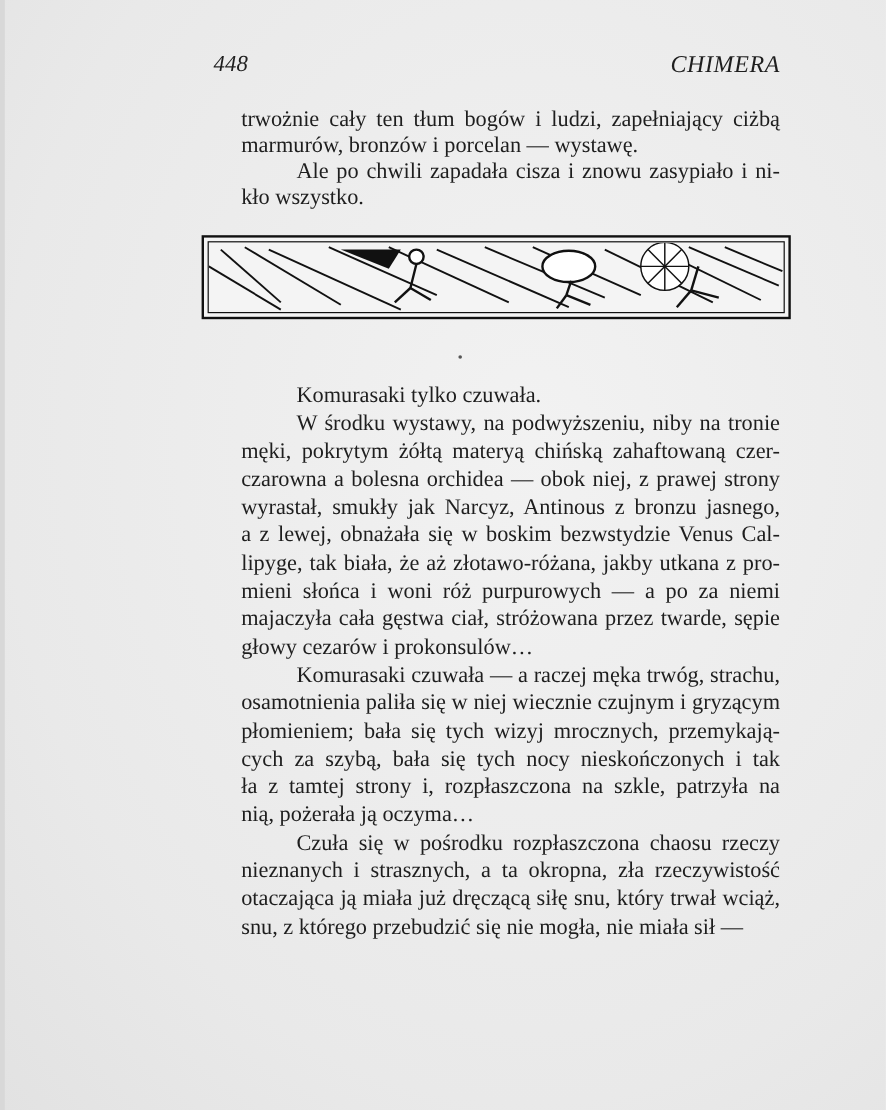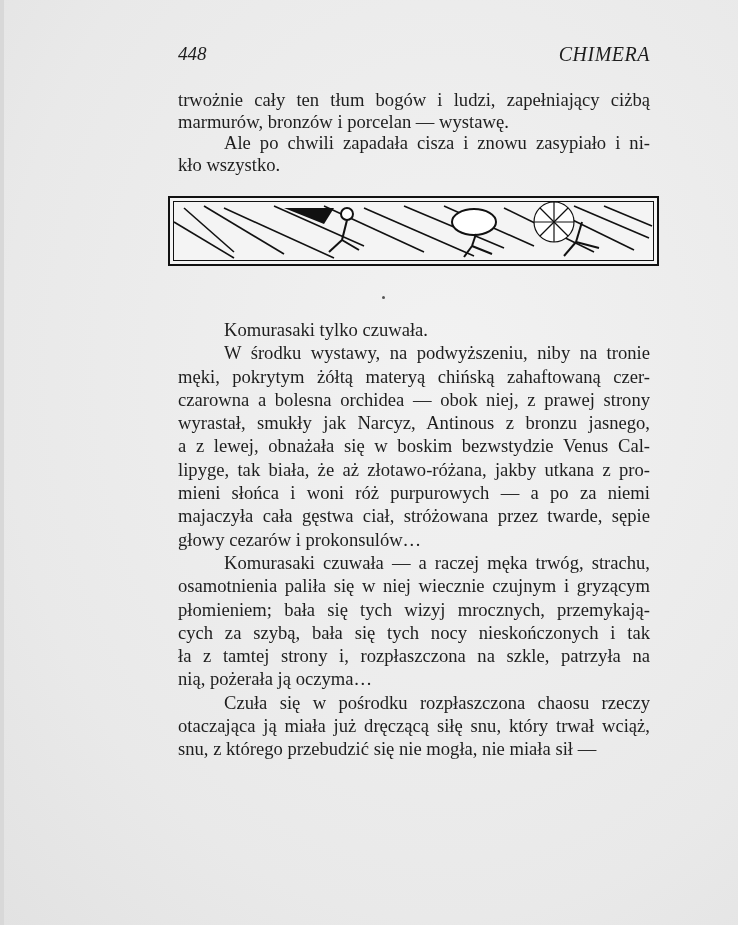--- a/index.html
+++ b/index.html
@@ -14,21 +14,21 @@
     position:absolute; left:0; top:0; width:738px; height:925px;
     background: radial-gradient(ellipse at 60% 40%, #f2f2f2 0%, #e9e9e9 70%, #e2e2e2 100%);
   }
   .leftedge { position:absolute; left:0; top:0; width:4px; height:925px; background:#d8d8d8; }
   .header { position:absolute; top:43px; left:178px; width:472px; height:28px; }
   .pagenum { position:absolute; left:0; top:0; font-style:italic; font-size:19px; }
   .runhead { position:absolute; right:0; top:0; font-style:italic; font-size:20px; letter-spacing:0.5px;text-align:right; }
   .block { position:absolute; left:178px; width:472px; font-size:18.6px; line-height:21.5px; }
   .block1 { top:89px; }
   .block2 { top:318px; line-height:23.3px; }
-  .line { display:block; white-space:nowrap; text-align:justify; text-align-last:justify; height:inherit; }
+  .line { display:block; white-space:nowrap; text-align:justify; text-align-last:justify; height:inherit;margin-left:23px; }
   .line.last { text-align-last:left; }
   .line.indent { padding-left:46px; }
   .illus {
     position:absolute; left:168px; top:196px; width:491px; height:70px;
     border:2px solid #111; box-sizing:border-box; background:#f4f4f4;
   }
   .illus-inner { position:absolute; left:3px; top:3px; right:3px; bottom:3px; border:1px solid #111; overflow:hidden; }
   .dot { position:absolute; left:382px; top:296px; width:3px; height:3px; background:#555; border-radius:50%; }
 </style>
 </head>
@@ -105,16 +105,17 @@
     <span class="line">mieni słońca i woni róż purpurowych — a po za niemi</span>
     <span class="line">majaczyła cała gęstwa ciał, stróżowana przez twarde, sępie</span>
     <span class="line last">głowy cezarów i prokonsulów…</span>
     <span class="line indent">Komurasaki czuwała — a raczej męka trwóg, strachu,</span>
     <span class="line">osamotnienia paliła się w niej wiecznie czujnym i gryzącym</span>
     <span class="line">płomieniem; bała się tych wizyj mrocznych, przemykają-</span>
     <span class="line">cych za szybą, bała się tych nocy nieskończonych i tak</span>
     <span class="line">ła z tamtej strony i, rozpłaszczona na szkle, patrzyła na</span>
     <span class="line last">nią, pożerała ją oczyma…</span>
     <span class="line indent">Czuła się w pośrodku rozpłaszczona chaosu rzeczy</span>
+    <span class="line">nieznanych i strasznych, a ta okropna, zła rzeczywistość</span>
     <span class="line">otaczająca ją miała już dręczącą siłę snu, który trwał wciąż,</span>
     <span class="line last">snu, z którego przebudzić się nie mogła, nie miała sił —</span>
   </div>
 </div>
 
 </body></html>

